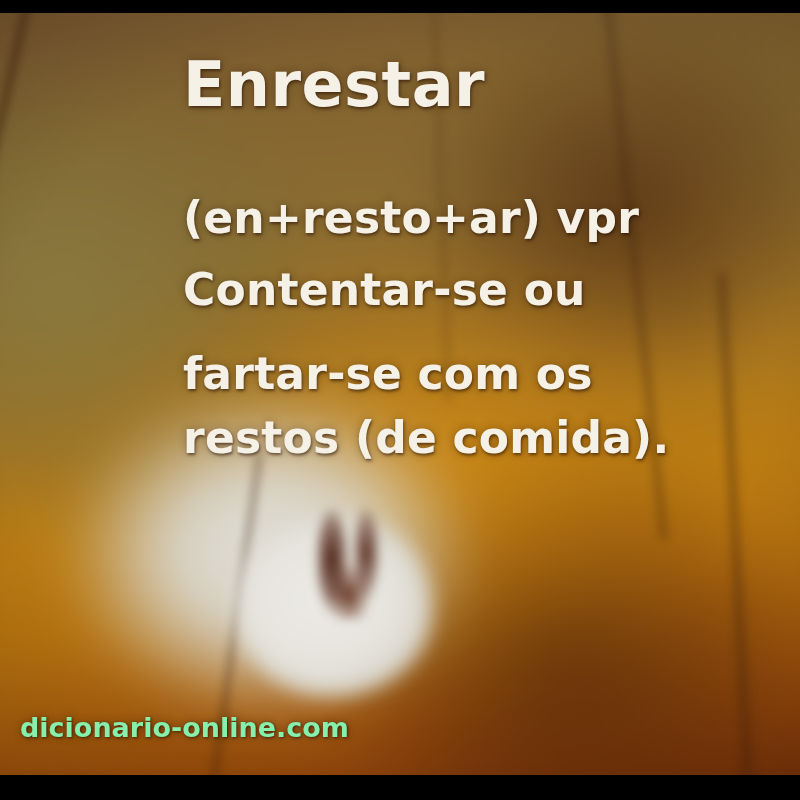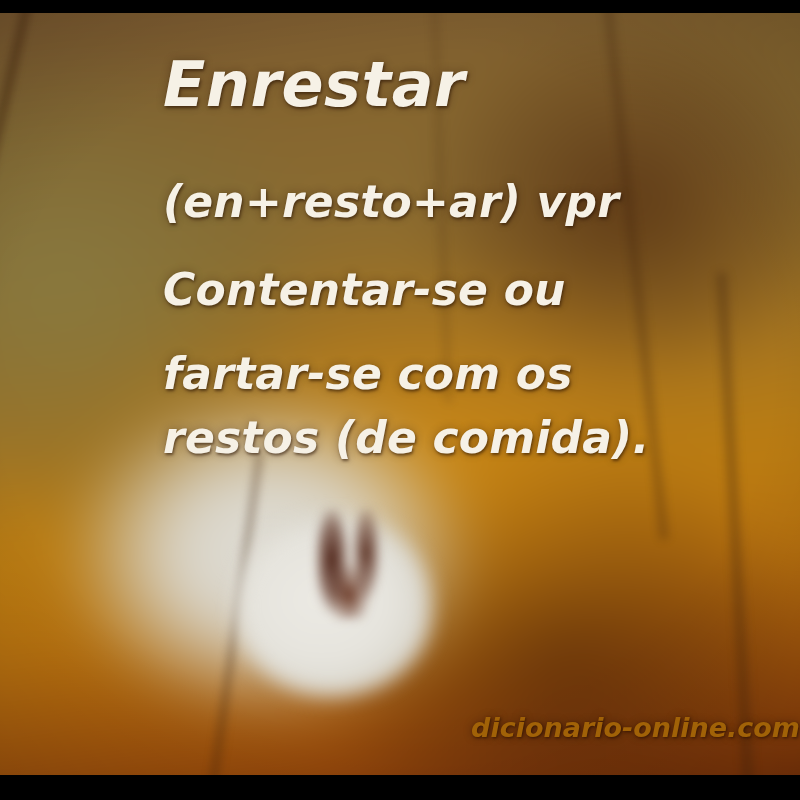--- a/index.html
+++ b/index.html
@@ -145,57 +145,57 @@
     z-index: 4;
   }
 
   .word-title,
   .definition-line,
   .site-footer {
     position: absolute;
     color: #f6f1e6;
     font-family: "DejaVu Sans", sans-serif;
     font-weight: bold;
-    font-style: italic;
     white-space: nowrap;
     text-shadow:
        1px 2px 3px rgba(36,14,2,0.55),
        0 0 10px rgba(36,14,2,0.30);
+    margin-left: 20px;
   }
 
   .word-title {
     left: 163px;
     top: 48px;
     font-size: 62px;
     letter-spacing: 0.5px;
   }
 
   .definition {
     position: absolute;
     left: 0;
     top: 0;
   }
 
   .definition-line {
     left: 163px;
     font-size: 44px;
     letter-spacing: 0.2px;
   }
-  .definition-line.l0 { top: 176px; }
+  .definition-line.l0 { top: 192px; }
   .definition-line.l1 { top: 264px; }
   .definition-line.l2 { top: 348px; }
   .definition-line.l3 { top: 412px; }
 
   .site-footer {
     left: 0;
     right: 0;
     top: 712px;
-    text-align: right;
+    text-align: left;
     font-size: 27px;
-    color: #a16207;
+    color: #86efac;
     text-shadow:
        1px 1px 3px rgba(30,10,2,0.6),
        0 0 8px rgba(30,10,2,0.35);
   }
 </style>
 </head>
 <body>
 
 <div id="card">
 

